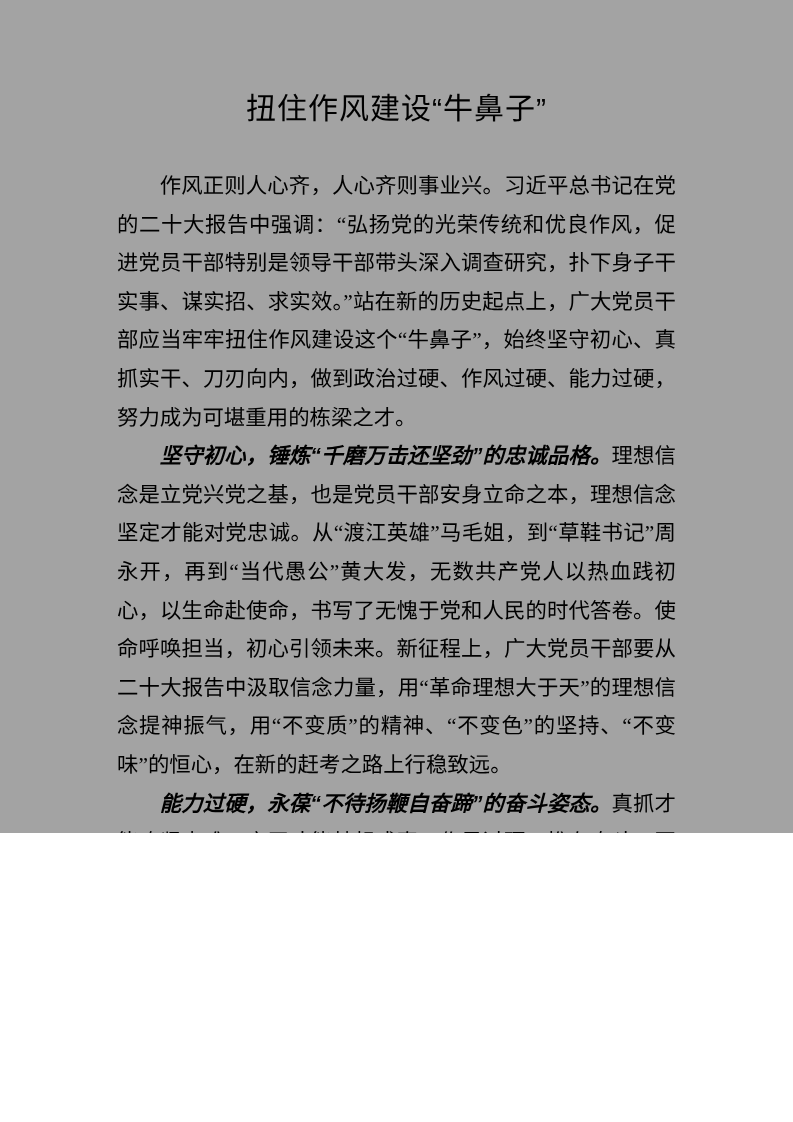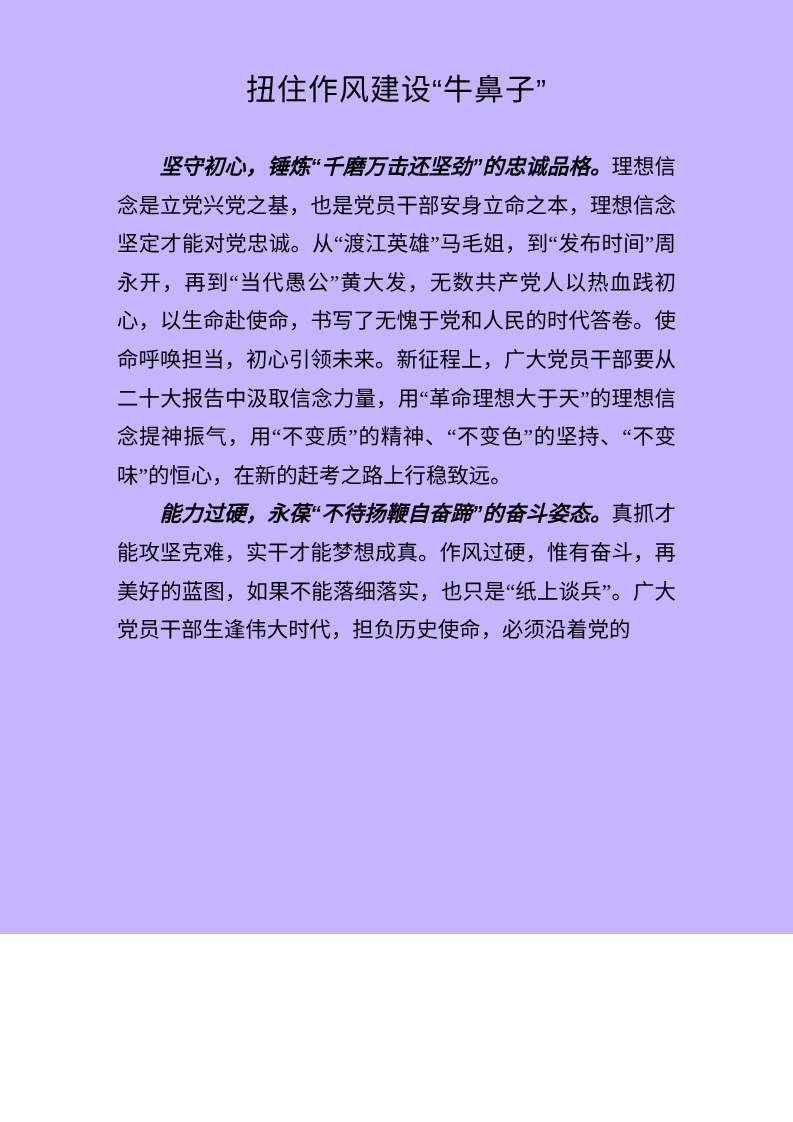--- a/index.html
+++ b/index.html
@@ -3,25 +3,25 @@
 <meta charset="utf-8">
 <style>
   html, body {
     margin: 0;
     padding: 0;
     background: #ffffff;
   }
   .page {
     position: relative;
     width: 793px;
-    height: 934px;
-    background: #c4b5fd;
+    height: 833px;
+    background: #a3a3a3;
     overflow: hidden;
     box-sizing: border-box;
-    padding-top: 72px;
+    padding-top: 91px;
     color: #000000;
   }
   .article-title {
     margin: 0;
     text-align: center;
     font-family: "Liberation Sans", "DejaVu Sans", sans-serif;
     font-weight: 500;
     font-size: 30px;
     line-height: 36px;
     letter-spacing: 1px;
@@ -60,19 +60,20 @@
 </head>
 <body>
 
 <div class="page">
 
   <h1 class="article-title">扭住作风建设“牛鼻子”</h1>
 
 
   <div class="article-body">
 
+    <p><span class="para-lead"></span><span>作风正则人心齐，人心齐则事业兴。习近平总书记在党的二十大报告中强调：“弘扬党的光荣传统和优良作风，促进党员干部特别是领导干部带头深入调查研究，扑下身子干实事、谋实招、求实效。”站在新的历史起点上，广大党员干部应当牢牢扭住作风建设这个“牛鼻子”，始终坚守初心、真抓实干、刀刃向内，做到政治过硬、作风过硬、能力过硬，努力成为可堪重用的栋梁之才。</span></p>
 
-    <p><span class="para-lead">坚守初心，锤炼“千磨万击还坚劲”的忠诚品格。</span><span>理想信念是立党兴党之基，也是党员干部安身立命之本，理想信念坚定才能对党忠诚。从“渡江英雄”马毛姐，到“发布时间”周永开，再到“当代愚公”黄大发，无数共产党人以热血践初心，以生命赴使命，书写了无愧于党和人民的时代答卷。使命呼唤担当，初心引领未来。新征程上，广大党员干部要从二十大报告中汲取信念力量，用“革命理想大于天”的理想信念提神振气，用“不变质”的精神、“不变色”的坚持、“不变味”的恒心，在新的赶考之路上行稳致远。</span></p>
+    <p><span class="para-lead">坚守初心，锤炼“千磨万击还坚劲”的忠诚品格。</span><span>理想信念是立党兴党之基，也是党员干部安身立命之本，理想信念坚定才能对党忠诚。从“渡江英雄”马毛姐，到“草鞋书记”周永开，再到“当代愚公”黄大发，无数共产党人以热血践初心，以生命赴使命，书写了无愧于党和人民的时代答卷。使命呼唤担当，初心引领未来。新征程上，广大党员干部要从二十大报告中汲取信念力量，用“革命理想大于天”的理想信念提神振气，用“不变质”的精神、“不变色”的坚持、“不变味”的恒心，在新的赶考之路上行稳致远。</span></p>
 
     <p><span class="para-lead">能力过硬，永葆“不待扬鞭自奋蹄”的奋斗姿态。</span><span>真抓才能攻坚克难，实干才能梦想成真。作风过硬，惟有奋斗，再美好的蓝图，如果不能落细落实，也只是“纸上谈兵”。广大党员干部生逢伟大时代，担负历史使命，必须沿着党的</span></p>
 
   </div>
 </div>
 
 </body></html>

